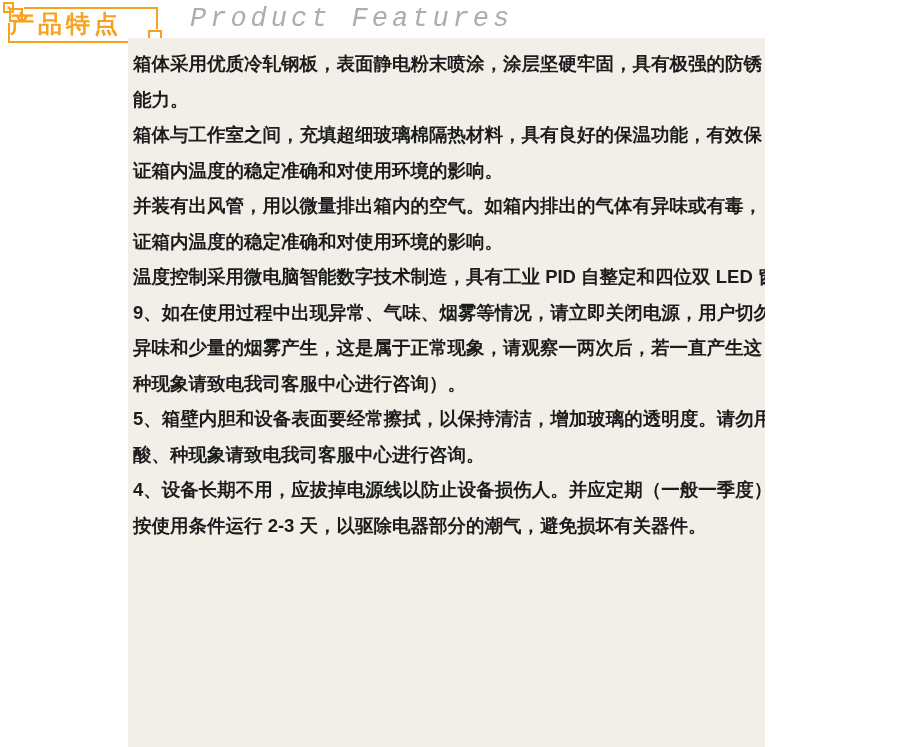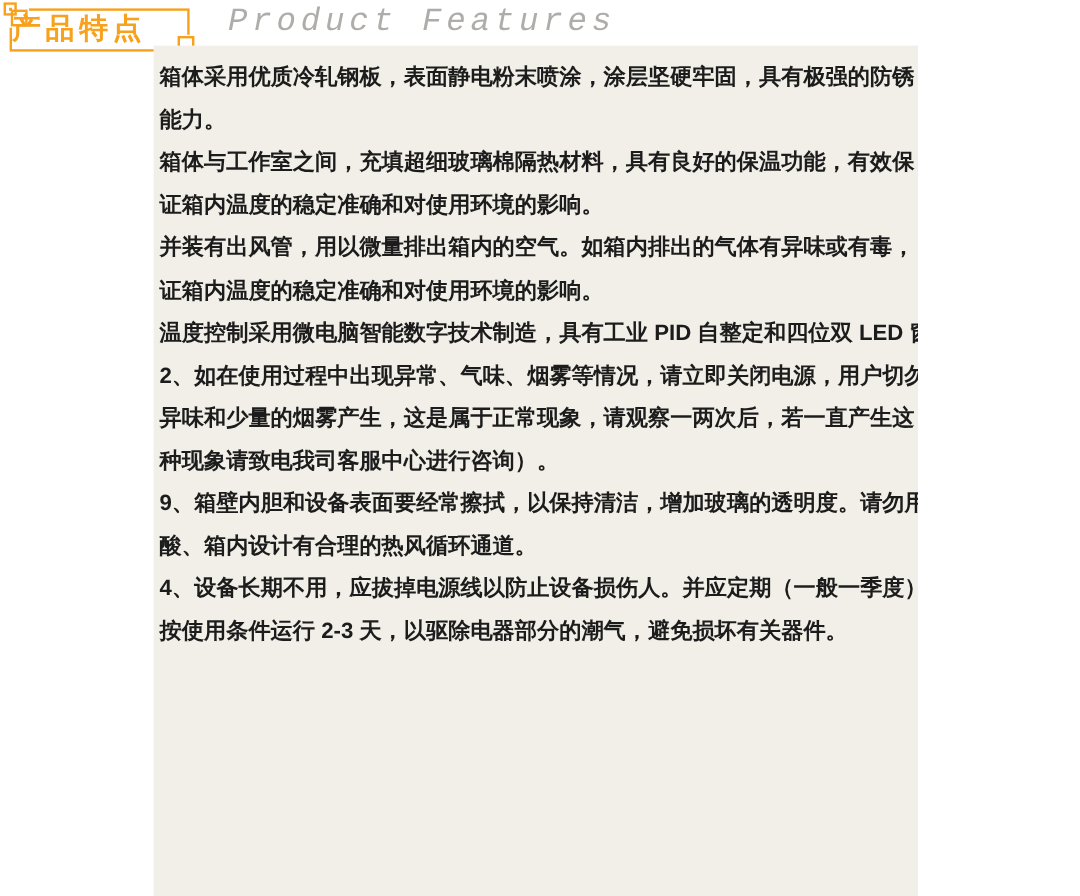--- a/index.html
+++ b/index.html
@@ -112,23 +112,23 @@
 
   <div class="panel">
     <div class="text-block">
         <div class="text-line">箱体采用优质冷轧钢板，表面静电粉末喷涂，涂层坚硬牢固，具有极强的防锈</div>
         <div class="text-line">能力。</div>
         <div class="text-line">箱体与工作室之间，充填超细玻璃棉隔热材料，具有良好的保温功能，有效保</div>
         <div class="text-line">证箱内温度的稳定准确和对使用环境的影响。</div>
         <div class="text-line">并装有出风管，用以微量排出箱内的空气。如箱内排出的气体有异味或有毒，</div>
         <div class="text-line">证箱内温度的稳定准确和对使用环境的影响。</div>
         <div class="text-line">温度控制采用微电脑智能数字技术制造，具有工业 PID 自整定和四位双 LED 窗</div>
-        <div class="text-line">2、如在使用过程中出现异常、气味、烟雾等情况，请立即关闭电源，用户切勿</div>
+        <div class="text-line">9、如在使用过程中出现异常、气味、烟雾等情况，请立即关闭电源，用户切勿</div>
         <div class="text-line">异味和少量的烟雾产生，这是属于正常现象，请观察一两次后，若一直产生这</div>
         <div class="text-line">种现象请致电我司客服中心进行咨询）。</div>
-        <div class="text-line">9、箱壁内胆和设备表面要经常擦拭，以保持清洁，增加玻璃的透明度。请勿用</div>
-        <div class="text-line">酸、箱内设计有合理的热风循环通道。</div>
+        <div class="text-line">5、箱壁内胆和设备表面要经常擦拭，以保持清洁，增加玻璃的透明度。请勿用</div>
+        <div class="text-line">酸、种现象请致电我司客服中心进行咨询。</div>
         <div class="text-line">4、设备长期不用，应拔掉电源线以防止设备损伤人。并应定期（一般一季度）</div>
         <div class="text-line">按使用条件运行 2-3 天，以驱除电器部分的潮气，避免损坏有关器件。</div>
       </div>
   </div>
 
 </div>
 
 </body></html>

